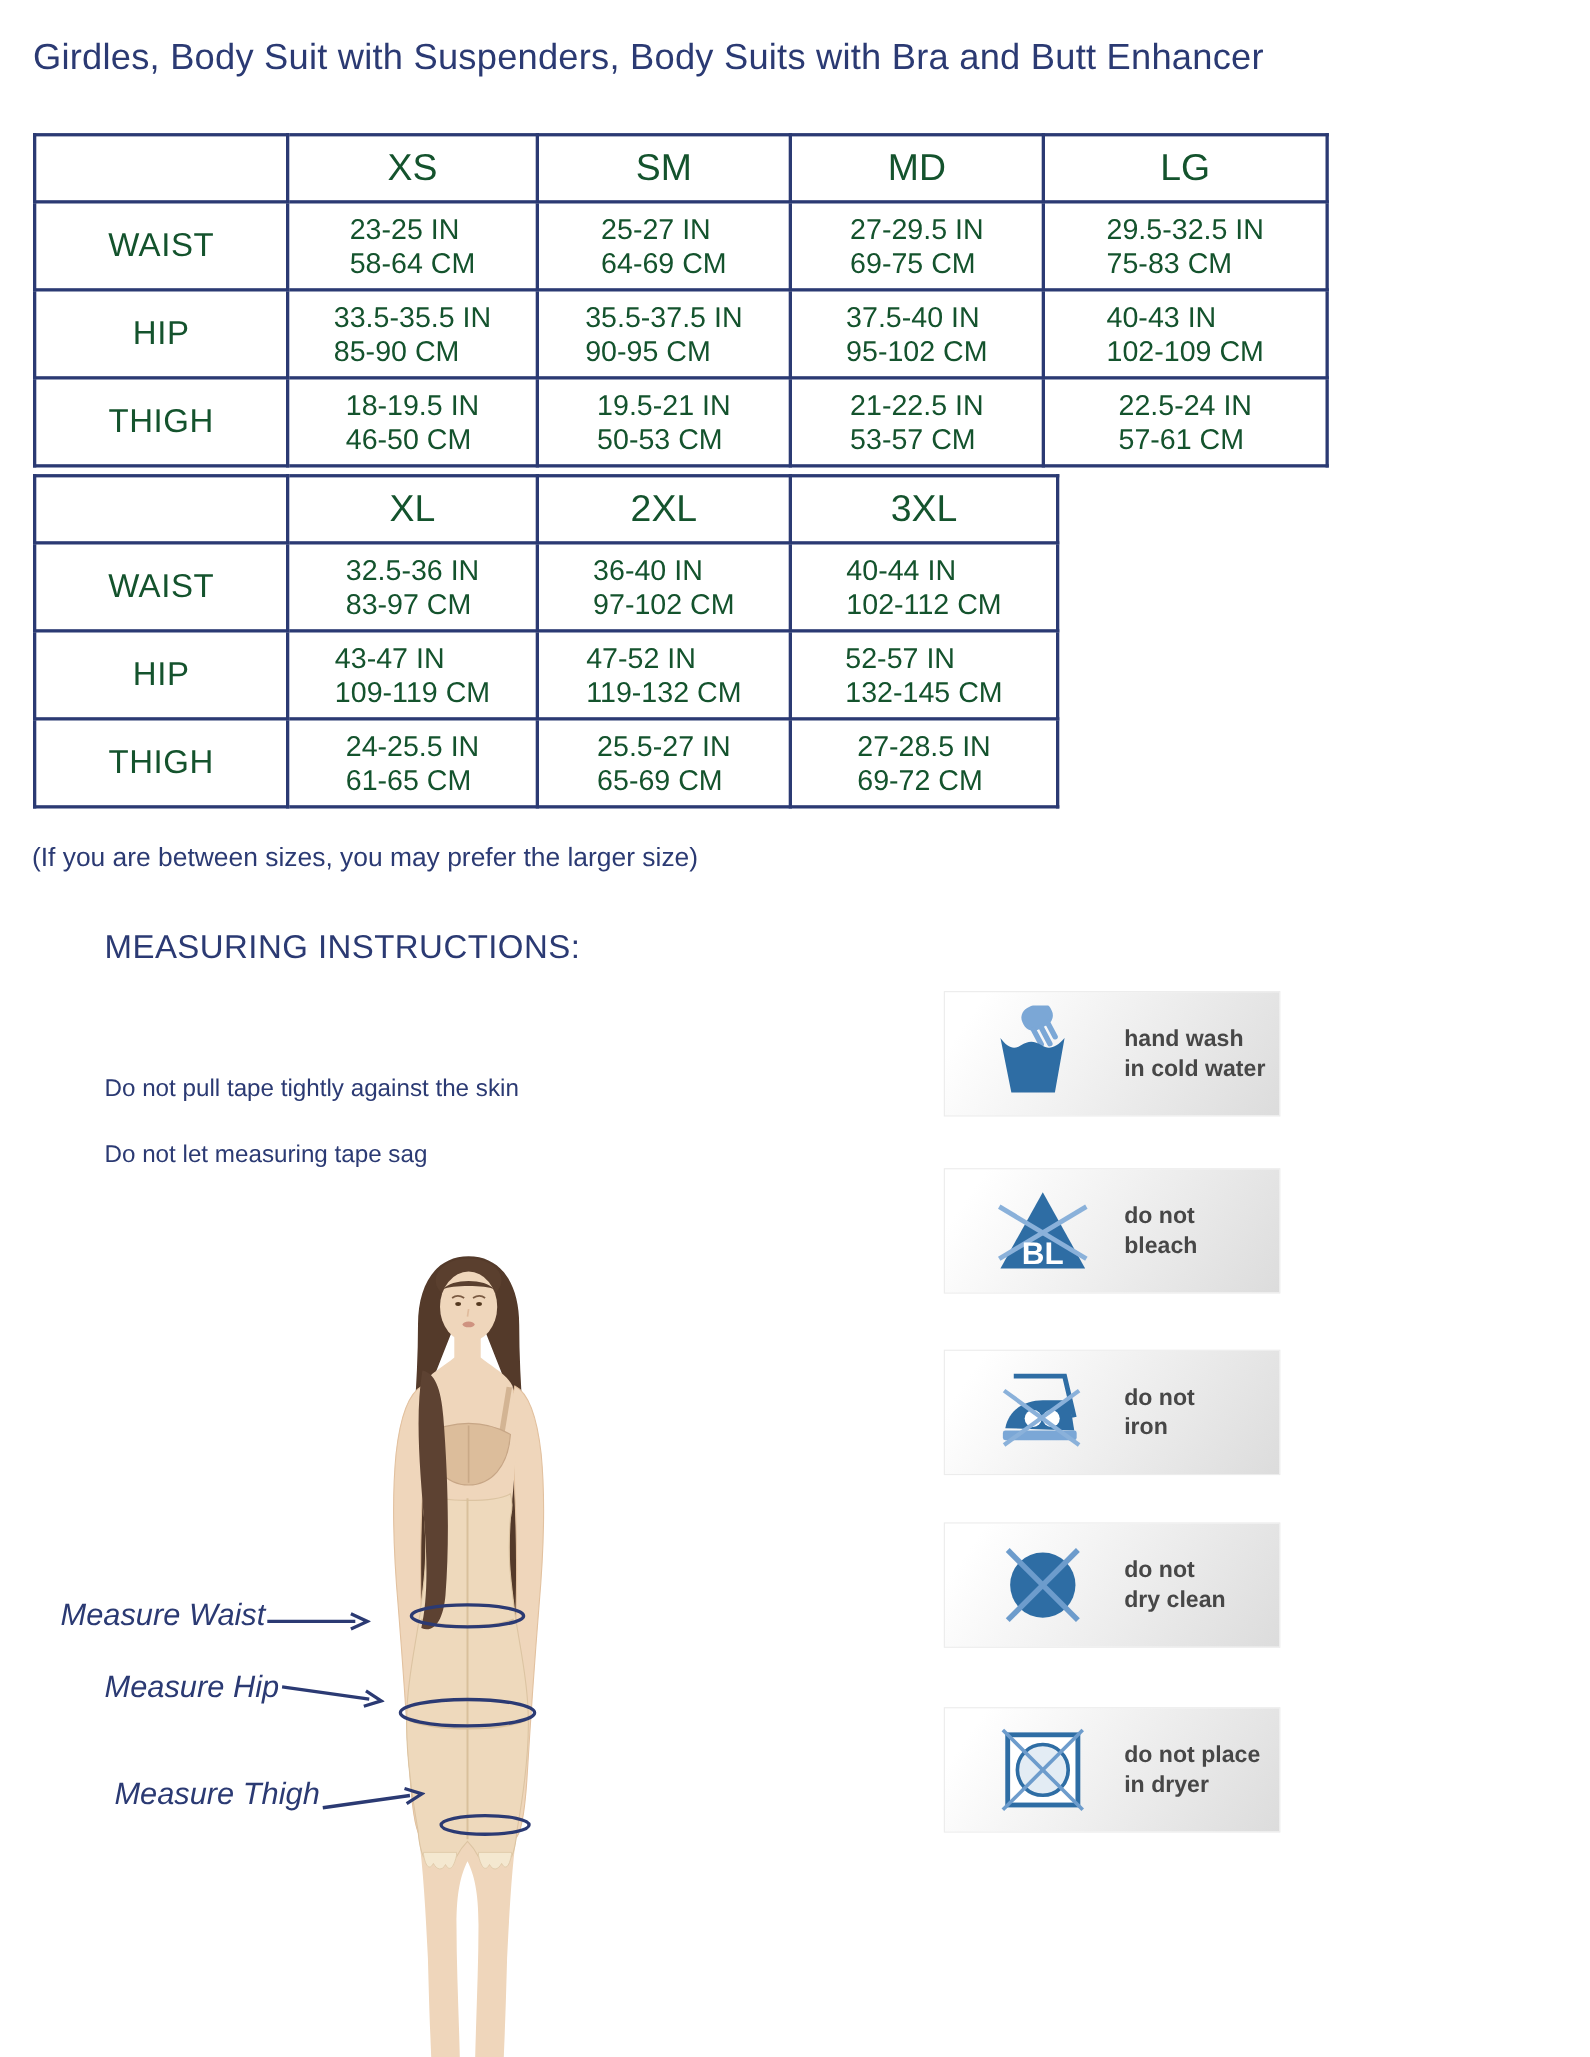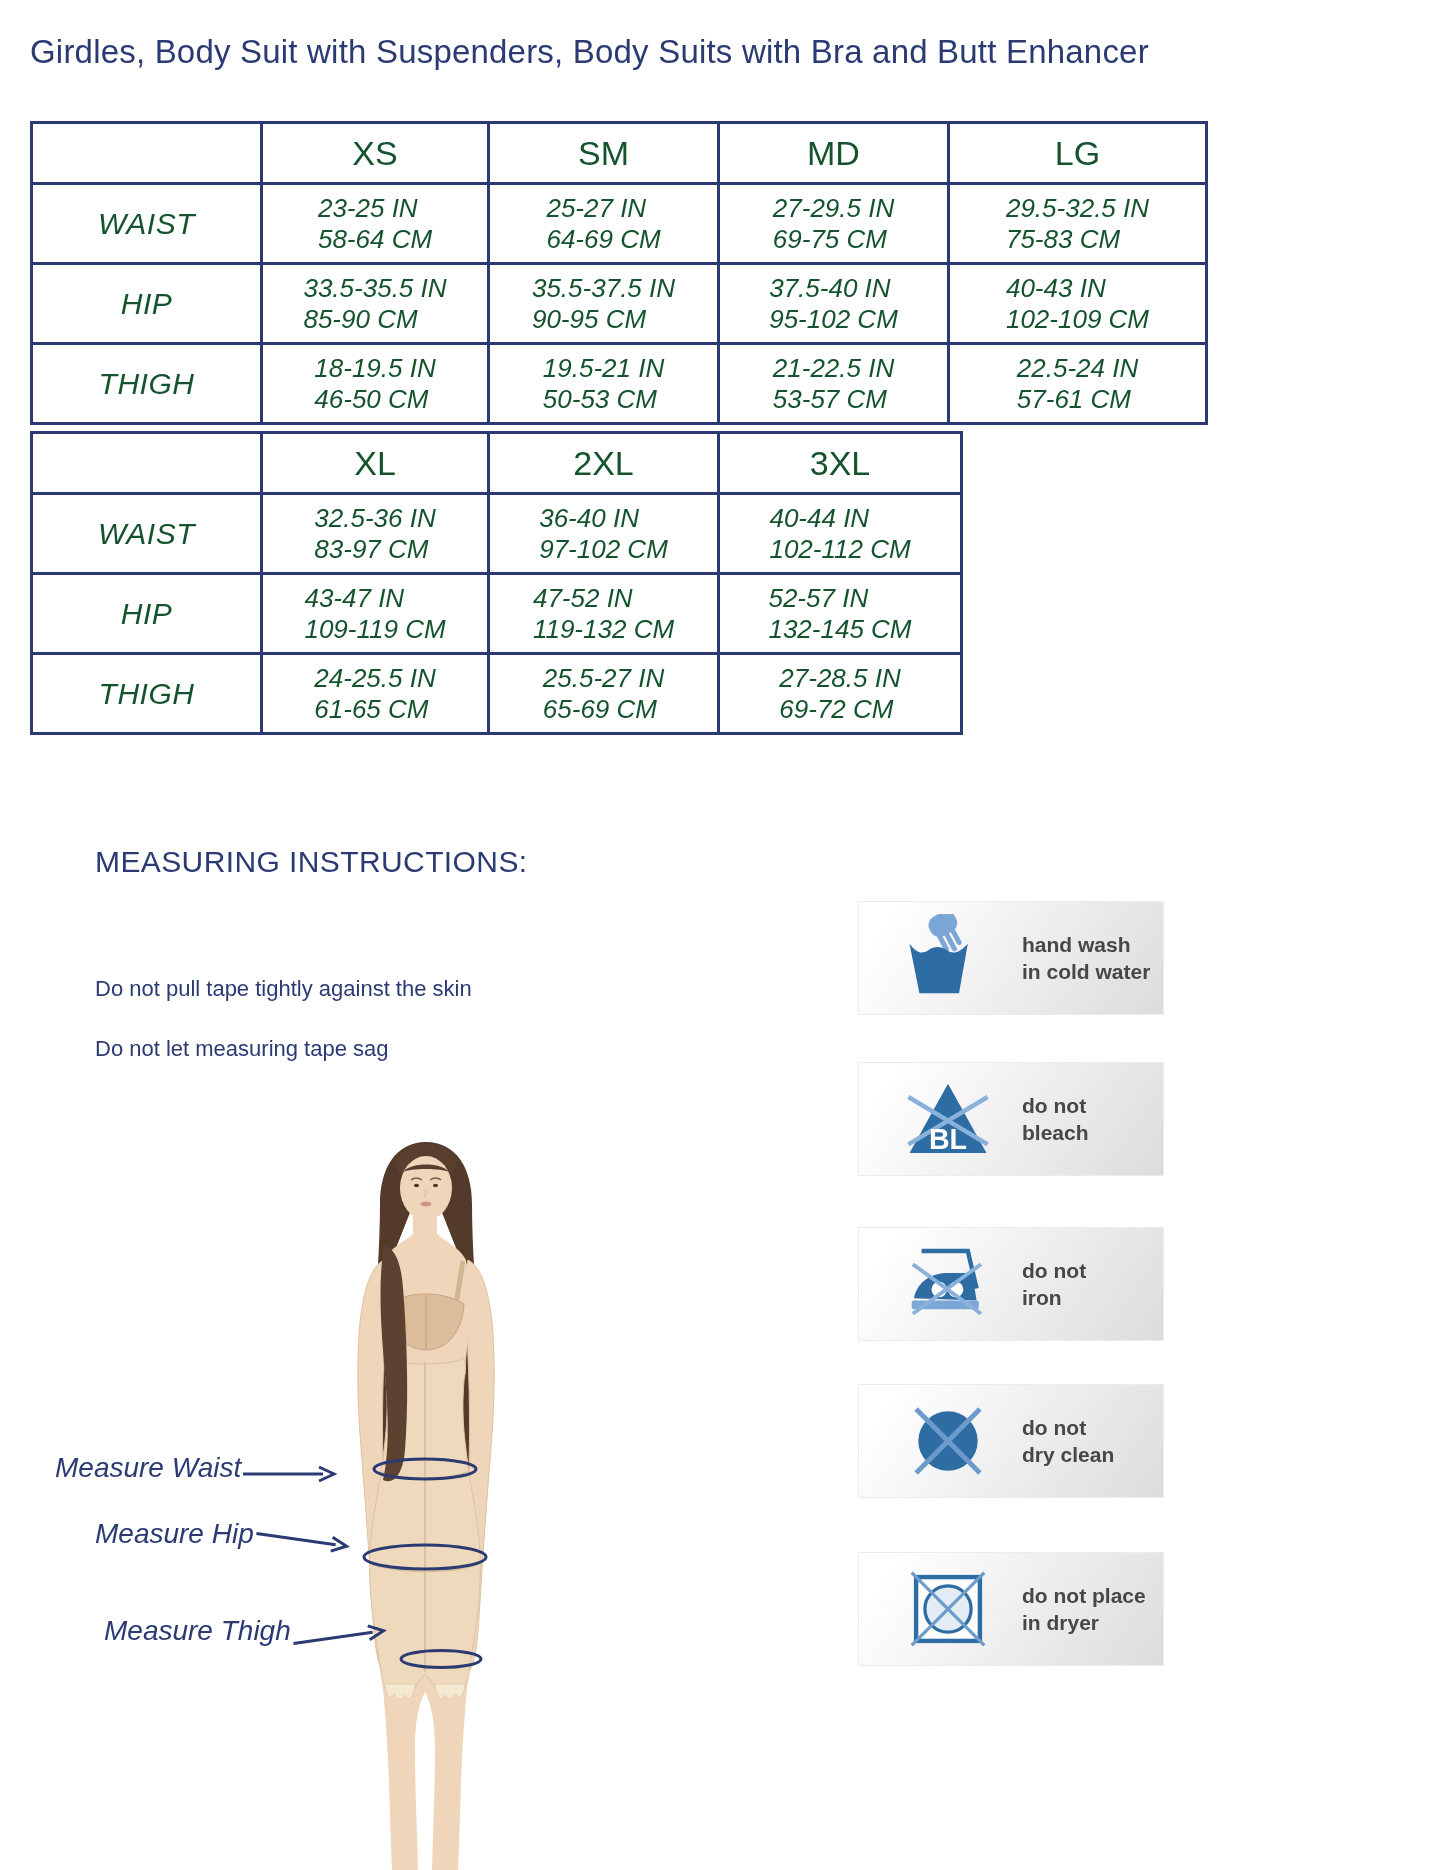--- a/index.html
+++ b/index.html
@@ -6,21 +6,21 @@
   #page{
     position:relative;width:1445px;height:1870px;background:#ffffff;overflow:hidden;
     font-family:"Liberation Sans",sans-serif;color:#2b3a73;
   }
   .abs{position:absolute;}
   .title{left:30px;top:33px;font-size:33px;letter-spacing:.2px;color:#2b3a73;}
 
   table.size-table{position:absolute;border-collapse:collapse;table-layout:fixed;color:#14532d;}
   table.size-table th,table.size-table td{border:3px solid #2b3a73;padding:0;vertical-align:middle;}
   table.size-table th{height:58px;font-size:34px;font-weight:normal;text-align:center;}
-  table.size-table td{height:77px;text-align:center;font-style:italic;}
+  table.size-table td{height:77px;text-align:center;}
   .row-label{font-size:30px;letter-spacing:.5px;}
   .cell-lines{display:inline-block;text-align:left;font-size:26px;line-height:1.18;}
 
   #table1{left:30px;top:121px;}
   #table2{left:30px;top:431px;}
 
   .note{left:29px;top:766px;font-size:24px;}
   .mi-heading{left:95px;top:845px;font-size:30px;letter-spacing:.4px;}
   .mi-line{left:95px;font-size:22px;}
 
@@ -112,20 +112,21 @@
     </tr>
     <tr>
       <td class="row-label">THIGH</td>
       <td><div class="cell-lines"><div>24-25.5 IN</div><div>61-65 CM</div></div></td>
       <td><div class="cell-lines"><div>25.5-27 IN</div><div>65-69 CM</div></div></td>
       <td><div class="cell-lines"><div>27-28.5 IN</div><div>69-72 CM</div></div></td>
     </tr>
   </tbody>
     </table>
 
+  <div class="abs note">(If you are between sizes, you may prefer the larger size)</div>
 
   <div class="abs mi-heading">MEASURING INSTRUCTIONS:</div>
   <div class="abs mi-line" style="top:976px">Do not pull tape tightly against the skin</div>
   <div class="abs mi-line" style="top:1036px">Do not let measuring tape sag</div>
 
   <div class="care-block" style="top:901px">
     <svg class="care-icon" viewBox="0 0 80 80">
       <g transform="rotate(-28 40 18)">
         <rect x="27" y="-2" width="26" height="20" rx="9" fill="#7ba7d6"></rect>
         <rect x="30" y="14" width="4.5" height="18" rx="2.2" fill="#7ba7d6"></rect>

